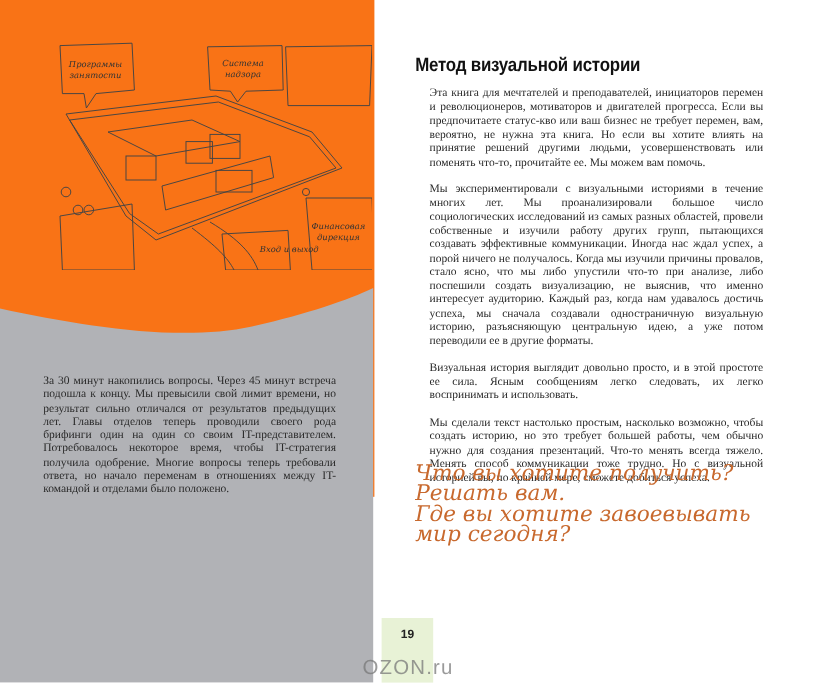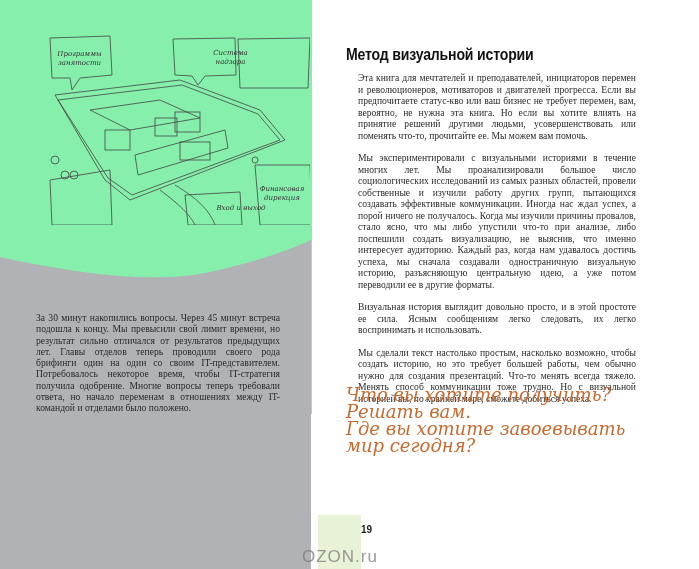--- a/index.html
+++ b/index.html
@@ -1,21 +1,21 @@
 <!DOCTYPE html>
 <html><head>
 <meta charset="utf-8">
 <style>
   html, body { margin: 0; padding: 0; }
   body {
     width: 699px; height: 569px; position: relative; overflow: hidden;
     background: #ffffff;
     font-family: "Liberation Serif", "DejaVu Serif", serif;
   }
-  .left-page { position: absolute; left: 0; top: 0; width: 312px; height: 414px; background: #86efac; }
+  .left-page { position: absolute; left: 0; top: 0; width: 312px; height: 414px; background: #f97316; }
   .gray-bg { position: absolute; left: 0; top: 0; width: 312px; height: 569px; }
   .diagram { position: absolute; left: 10px; top: 30px; width: 300px; height: 195px; }
   .bubble-label {
     position: absolute; font-family: "DejaVu Serif", serif; font-style: italic;
     font-size: 7px; line-height: 9px; color: #333; text-align: center;
   }
   .left-text {
     position: absolute; left: 36px; top: 312px; width: 244px;
     font-size: 9.6px; line-height: 11.3px; color: #2a2a2a; text-align: justify;
   }
@@ -36,21 +36,21 @@
     position: absolute; left: 346px; top: 386px; width: 320px;
     font-family: "DejaVu Serif", serif; font-style: italic;
     font-size: 18px; line-height: 17px; color: #c8692e;
   }
   .page-num-box {
     position: absolute; left: 318px; top: 515px; width: 43px; height: 54px;
     background: #e8f2d6;
   }
   .page-num {
     position: absolute; left: 0; top: 9px; width: 43px; text-align: center;
-    font-family: "Liberation Sans", sans-serif; font-weight: bold; font-size: 10px; color: #222; padding-left: 27px;
+    font-family: "Liberation Sans", sans-serif; font-weight: bold; font-size: 10px; color: #222;
   }
   .watermark {
     position: absolute; left: 302px; top: 547px;
     font-family: "Liberation Sans", sans-serif; font-size: 17px; letter-spacing: 1px;
     color: rgba(120,120,120,0.75);
   }
 </style>
 </head>
 <body>
 
@@ -82,21 +82,21 @@
 
       <path d="M40,8 L100,6 L102,45 L70,48 L62,60 L60,48 L42,48 Z"></path>
       <path d="M163,9 L225,8 L226,45 L195,46 L188,55 L182,46 L165,45 Z"></path>
       <path d="M228,9 L300,8 L298,58 L230,58 Z"></path>
       <path d="M40,150 L100,140 L102,195 L42,195 Z"></path>
       <path d="M175,165 L230,162 L232,195 L178,195 Z"></path>
       <path d="M245,135 L300,135 L302,195 L250,195 Z"></path>
     </g>
   </svg>
   <div class="bubble-label" style="left:52px;top:50px;width:55px;">Программы занятости</div>
-  <div class="bubble-label" style="left:175px;top:49px;width:55px;padding-left:28px;">Система надзора</div>
+  <div class="bubble-label" style="left:175px;top:49px;width:55px;">Система надзора</div>
   <div class="bubble-label" style="left:188px;top:204px;width:50px;padding-left:28px;">Вход и выход</div>
   <div class="bubble-label" style="left:258px;top:185px;width:48px;">Финансовая дирекция</div>
 
   <div class="left-text">
     <p>За 30 минут накопились вопросы. Через 45 минут встреча подошла к концу. Мы превысили свой лимит времени, но результат сильно отличался от результатов предыдущих лет. Главы отделов теперь проводили своего рода брифинги один на один со своим IT-представителем. Потребовалось некоторое время, чтобы IT-стратегия получила одобрение. Многие вопросы теперь требовали ответа, но начало переменам в отношениях между IT-командой и отделами было положено.</p>
   </div>
 </div>
 
 <div class="right-page"></div>
 <div class="title">Метод визуальной истории</div>

